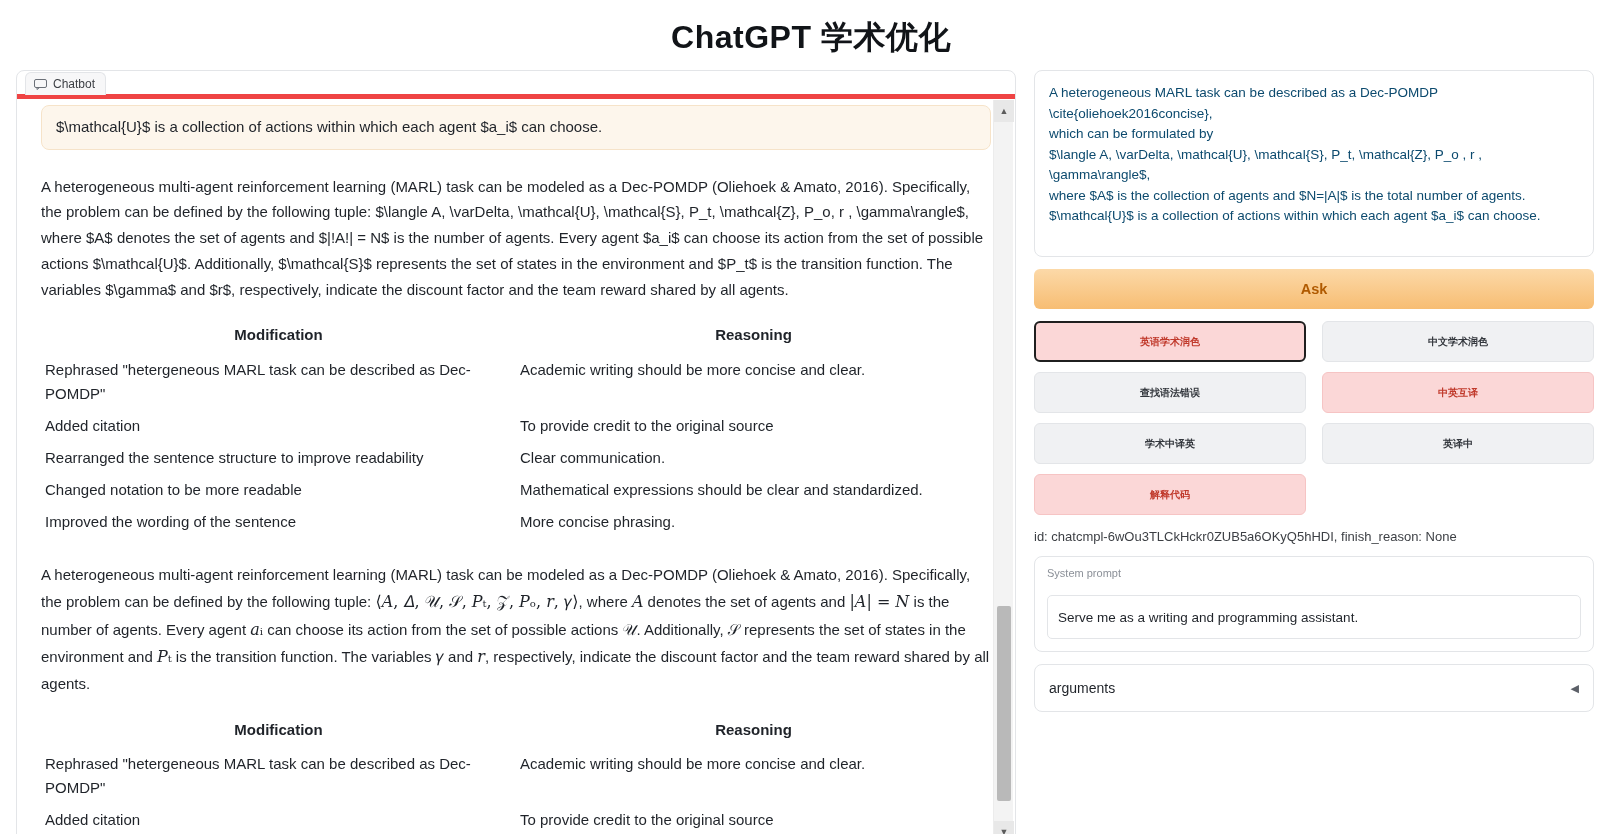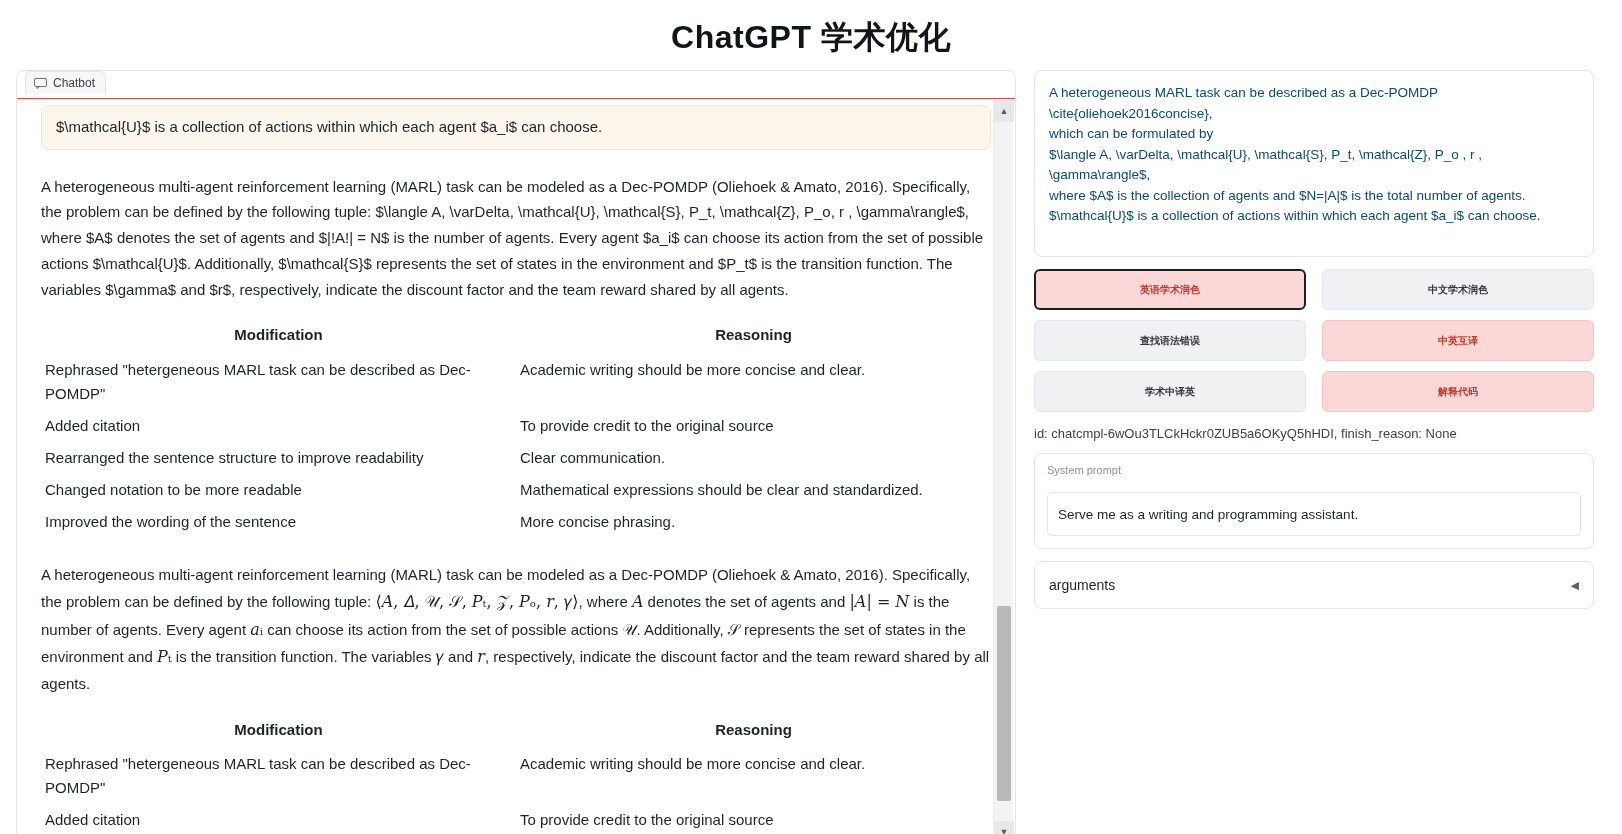--- a/index.html
+++ b/index.html
@@ -31,23 +31,23 @@
     width: 1000px;
     height: 772px;
     border: 1px solid #e3e5e8;
     border-radius: 8px;
     background: #ffffff;
     position: relative;
     overflow: hidden;
   }
   #chat-tabbar {
     height: 28px;
-    border-bottom: 1px solid #ef4444;
-    display: flex;
-    align-items: flex-start;
+    border-bottom: 5px solid #ef4444;
+    display: flex;
+    align-items: flex-end;
     padding-left: 8px;
   }
   .chat-tab {
     display: flex;
     align-items: center;
     gap: 6px;
     font-size: 12px;
     color: #3c3f44;
     background: #f7f7f8;
     border: 1px solid #e3e5e8;
@@ -324,27 +324,29 @@
   </div>
 
   <div id="side-panel">
 
     <div id="prompt-box">A heterogeneous MARL task can be described as a Dec-POMDP \cite{oliehoek2016concise},
 which can be formulated by
 $\langle A, \varDelta, \mathcal{U}, \mathcal{S}, P_t, \mathcal{Z}, P_o , r , \gamma\rangle$,
 where $A$ is the collection of agents and $N=|A|$ is the total number of agents.
 $\mathcal{U}$ is a collection of actions within which each agent $a_i$ can choose.</div>
 
+    <button id="ask-button">Ask</button>
 
     <div id="btn-grid">
       <button class="fn-btn selected">英语学术润色</button>
       <button class="fn-btn">中文学术润色</button>
       <button class="fn-btn">查找语法错误</button>
       <button class="fn-btn pink">中英互译</button>
       <button class="fn-btn">学术中译英</button>
+      <button class="fn-btn">英译中</button>
       <button class="fn-btn pink">解释代码</button>
     </div>
 
     <div id="meta-line">id: chatcmpl-6wOu3TLCkHckr0ZUB5a6OKyQ5hHDI, finish_reason: None</div>
 
     <div id="sysprompt-card">
       <div id="sysprompt-label">System prompt</div>
       <input id="sysprompt-input" value="Serve me as a writing and programming assistant." style="">
     </div>
 

